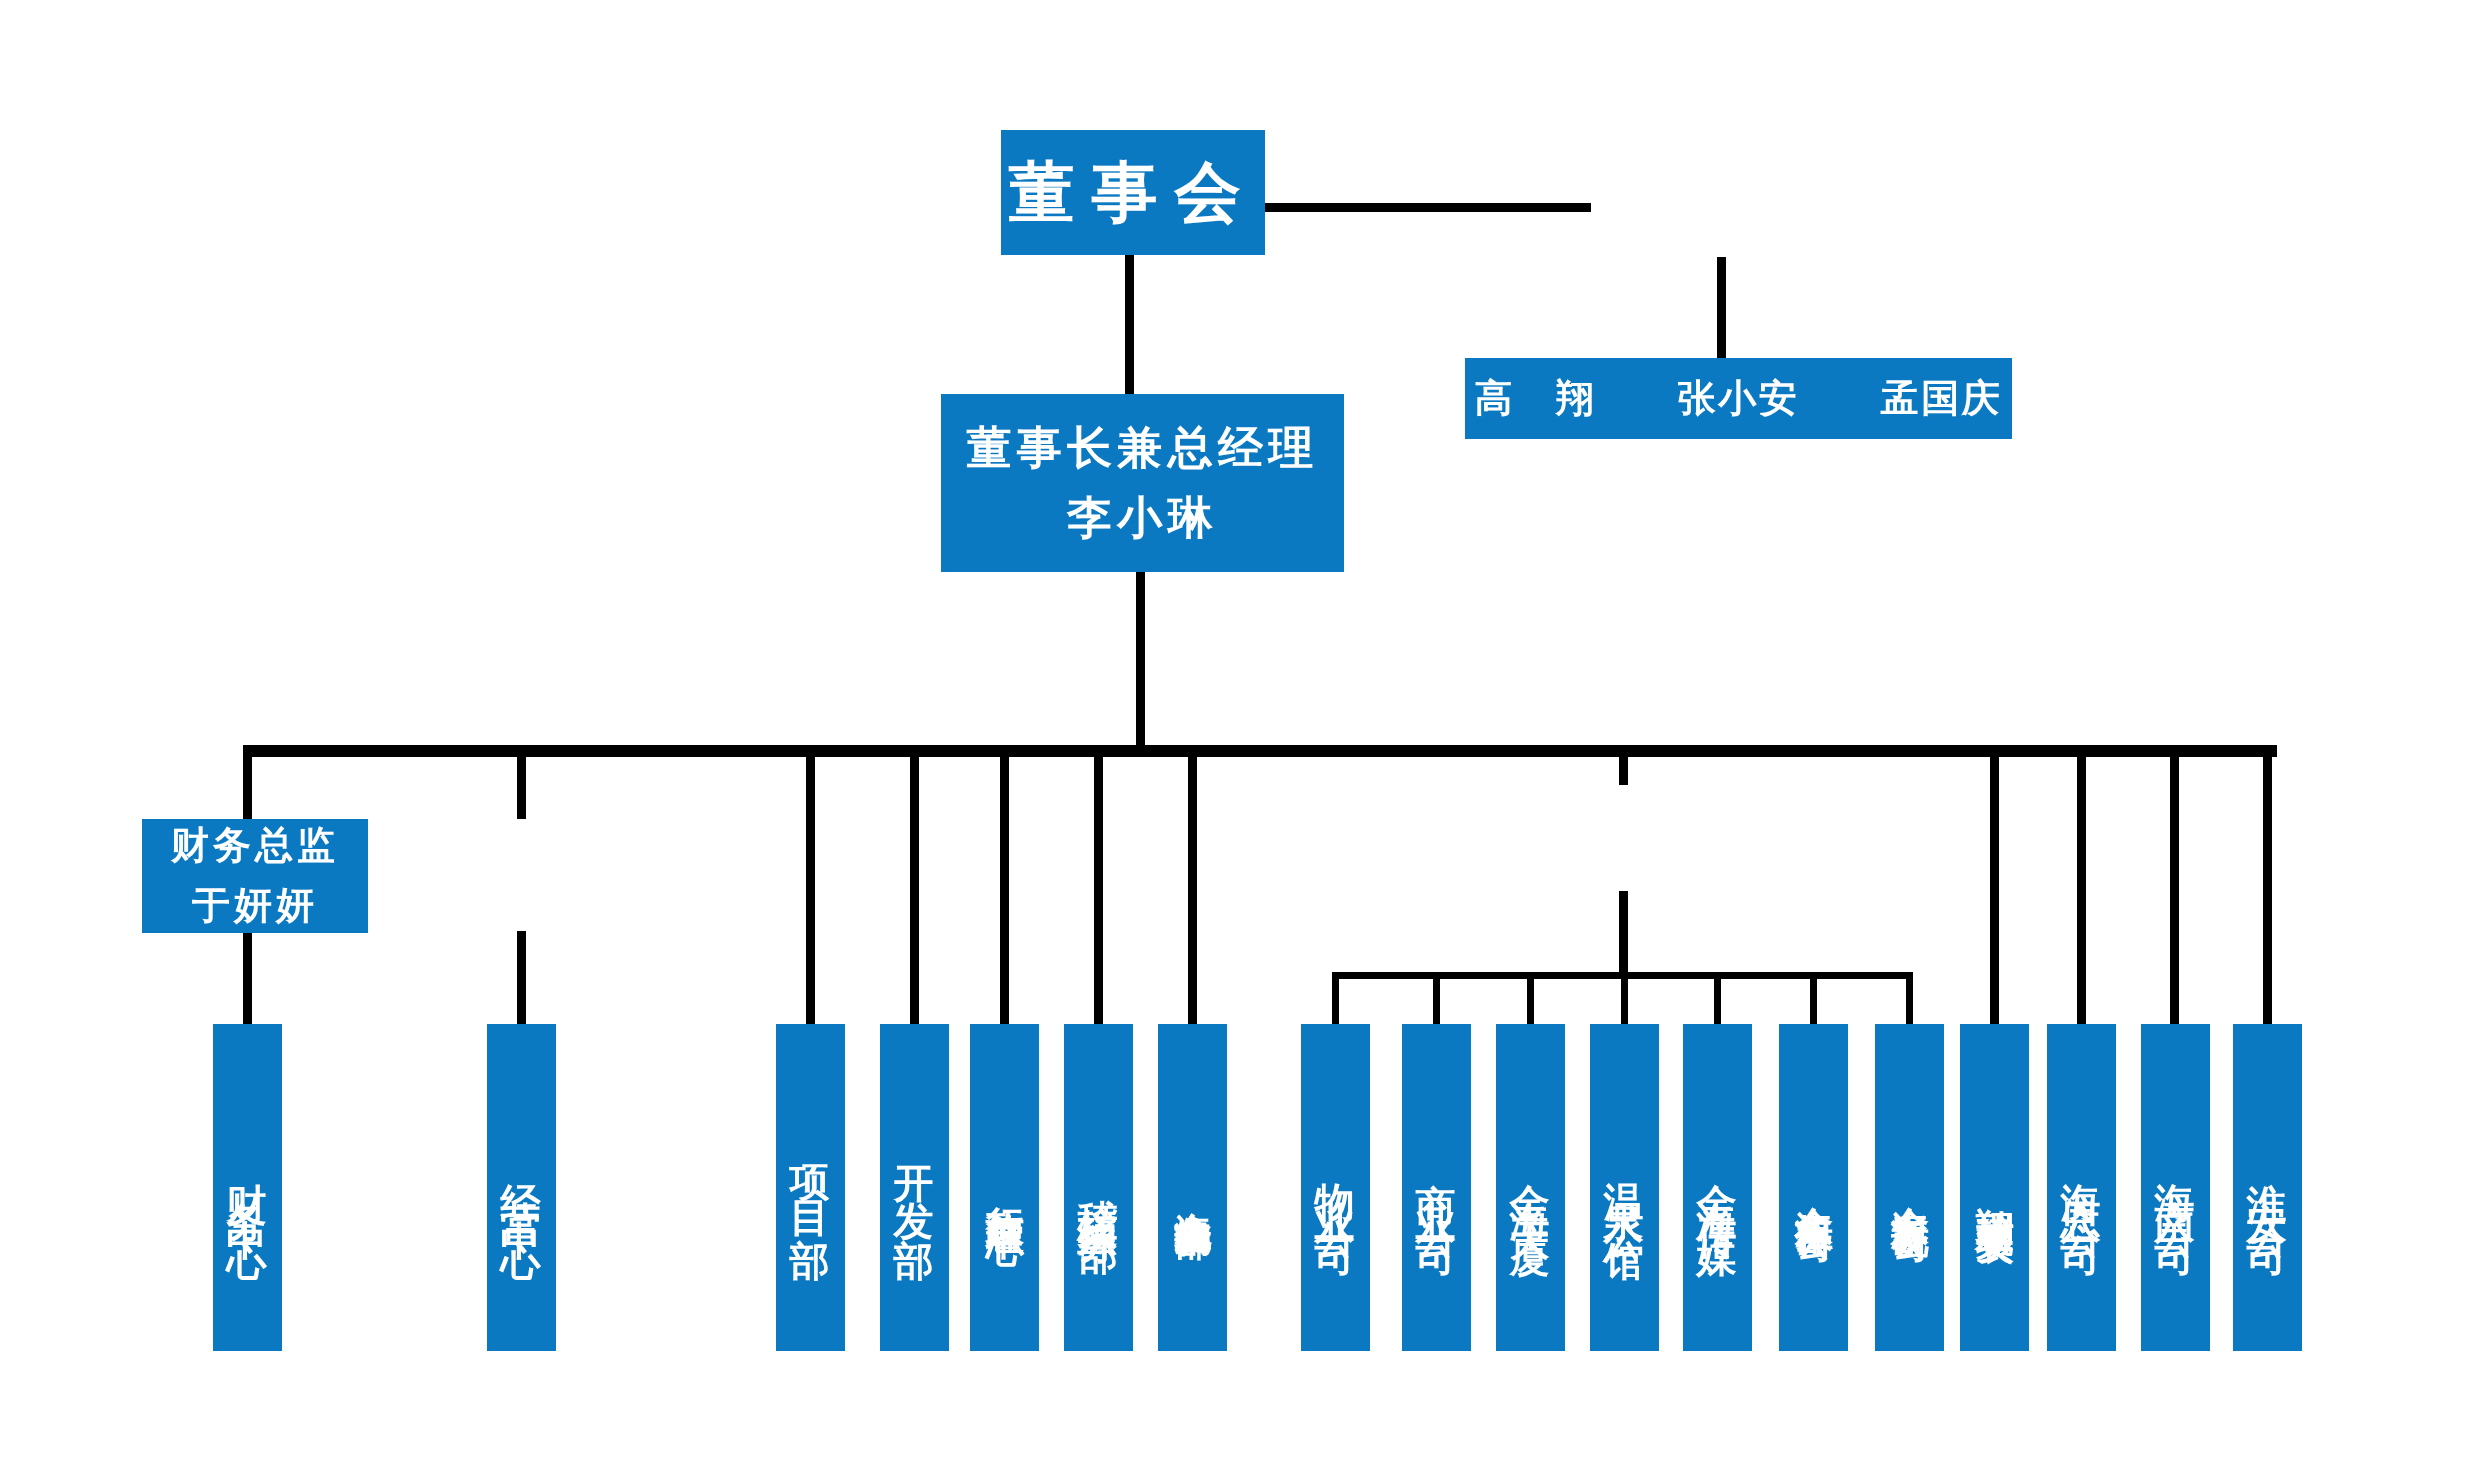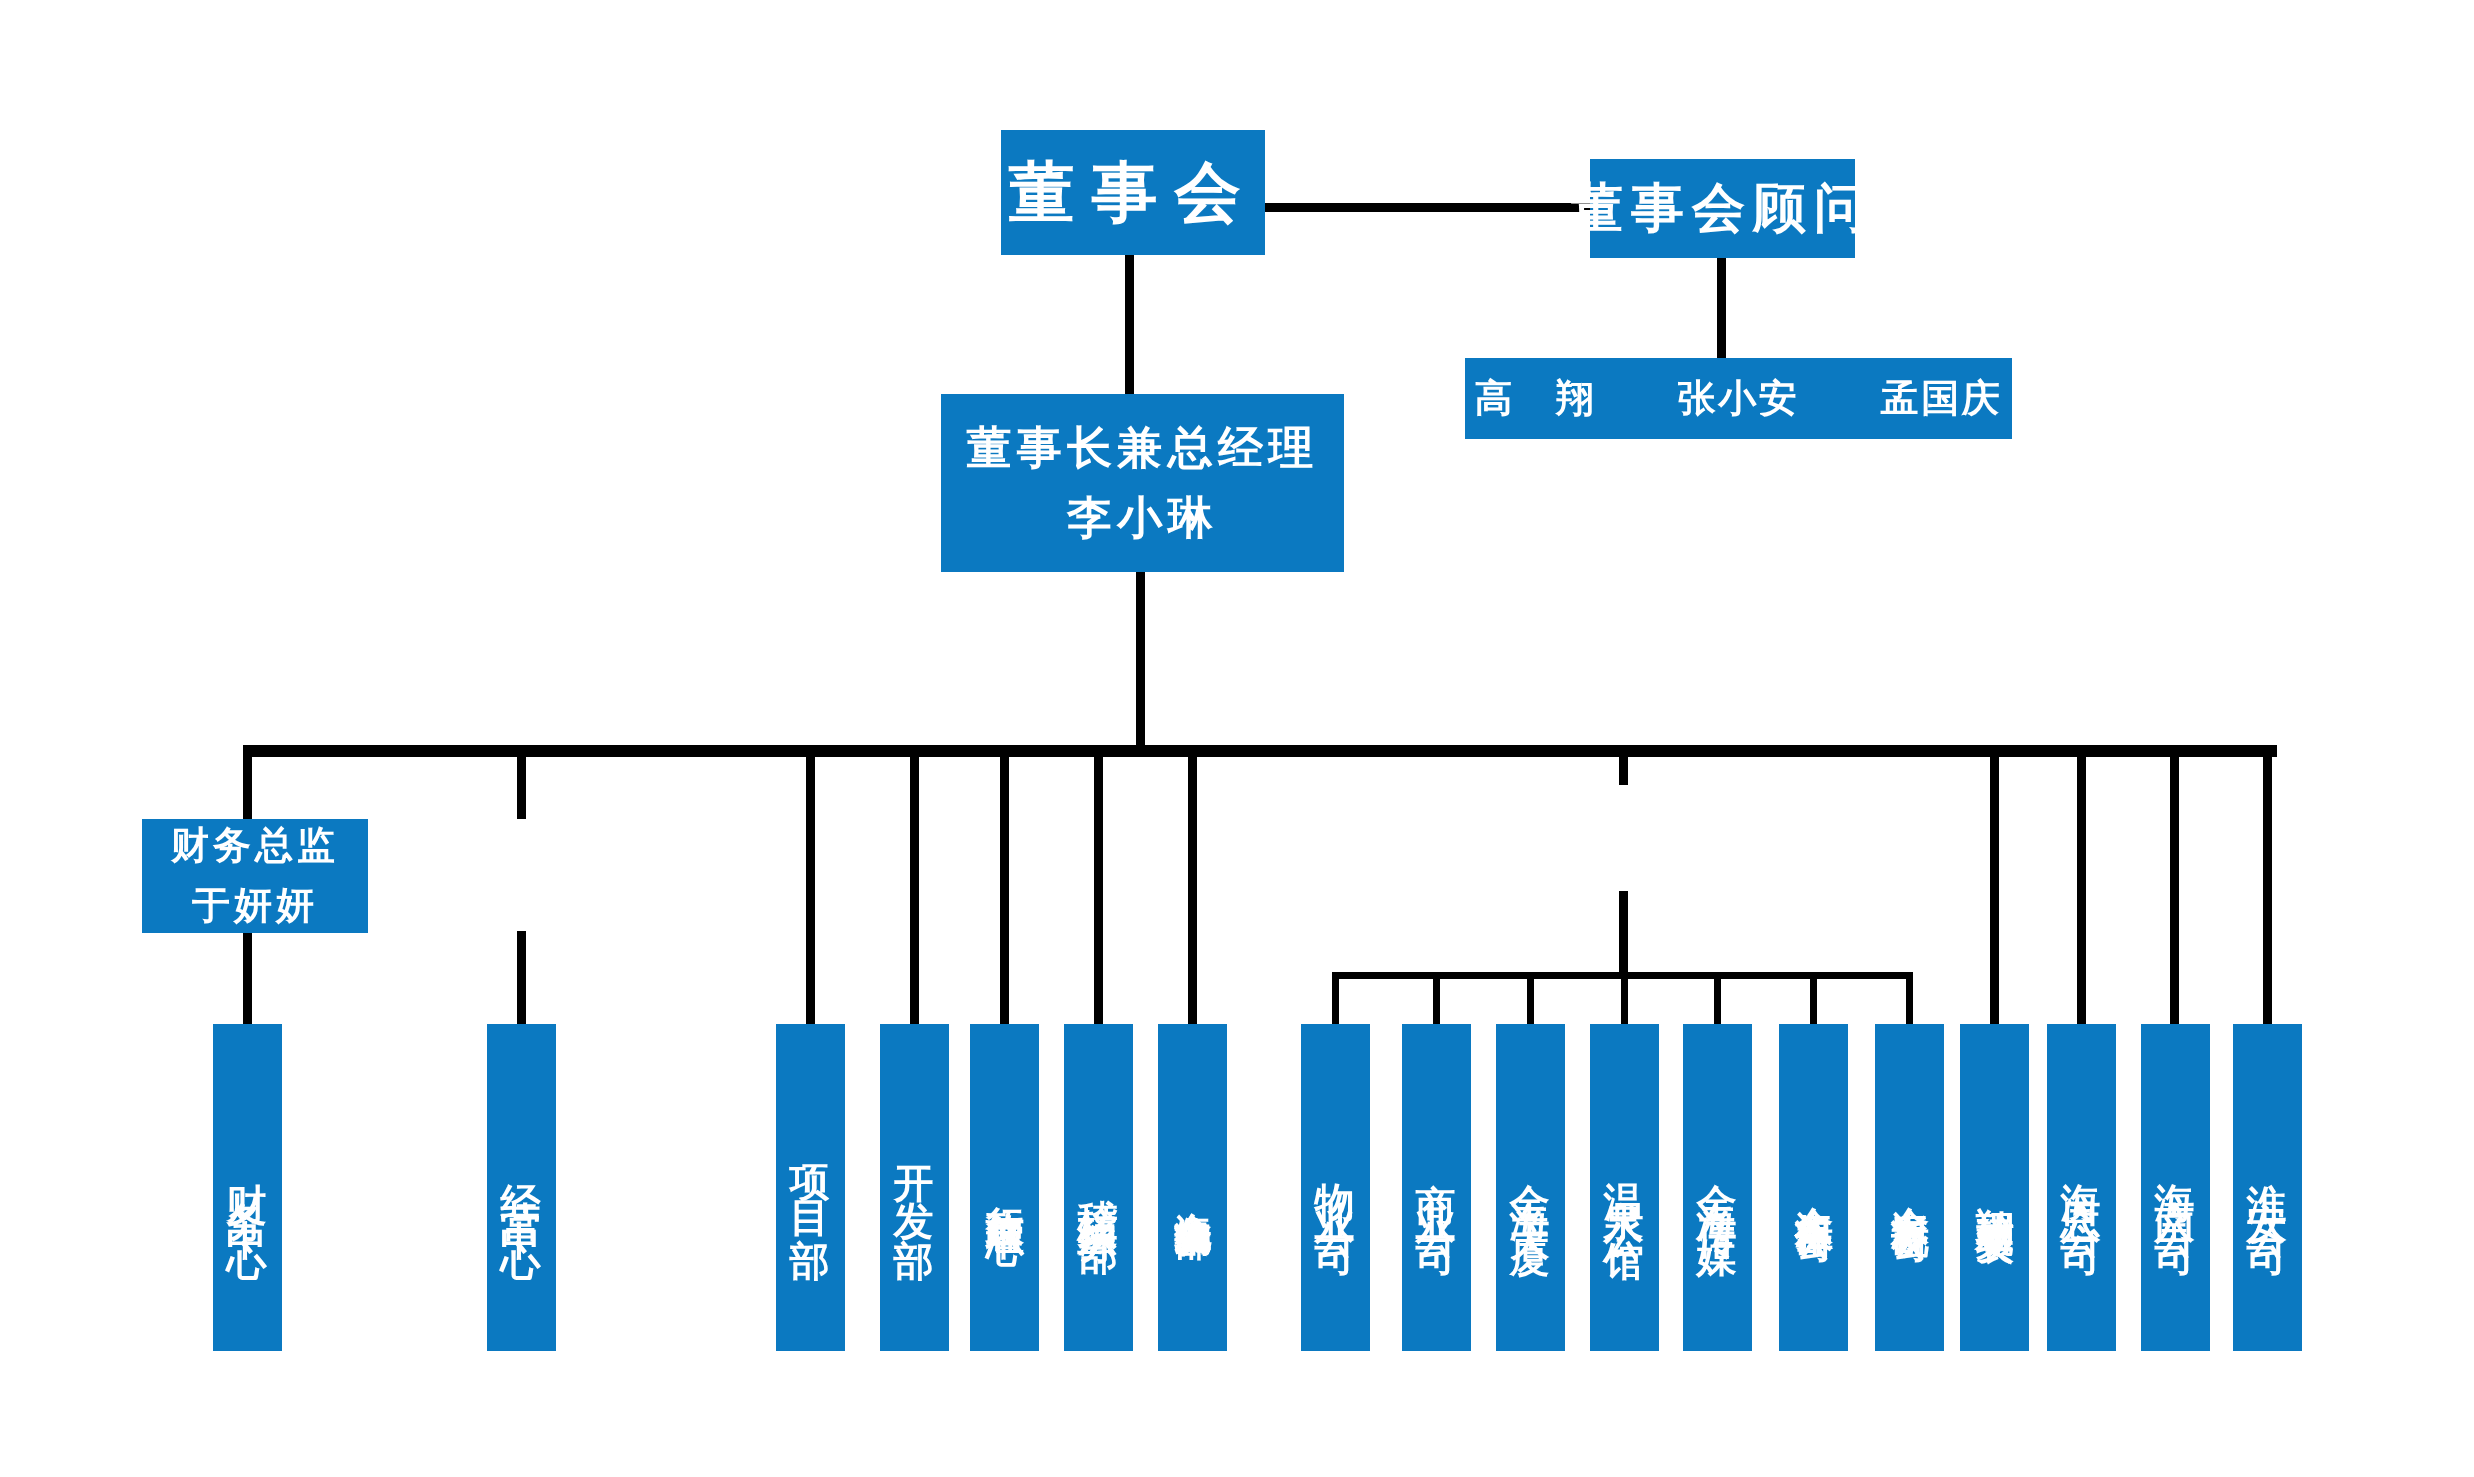--- a/index.html
+++ b/index.html
@@ -100,23 +100,20 @@
   <div class="line" style="left:1527px; top:978px; width:6.6px; height:46px;"></div>
   <div class="line" style="left:1621px; top:978px; width:6.6px; height:46px;"></div>
   <div class="line" style="left:1714px; top:978px; width:6.6px; height:46px;"></div>
   <div class="line" style="left:1810px; top:978px; width:6.6px; height:46px;"></div>
   <div class="line" style="left:1906px; top:972px; width:6.6px; height:53px;"></div>
 
   <div class="box f100" style="left:1001px; top:130px; width:264px; height:125px;">
     <span>董事会</span>
   </div>
 
-  <div class="box f80" style="left:1590px; top:159px; width:265px; height:99px;">
-    <span>董事会顾问</span>
-  </div>
 
   <div class="box f76" style="left:1465px; top:358px; width:547px; height:81px;">
     <span>高　翔　　张小安　　孟国庆</span>
   </div>
 
   <div class="box f68 gap28" style="left:941px; top:394px; width:403px; height:178px;">
     <span>董事长兼总经理</span>
     <span>李小琳</span>
   </div>
 

